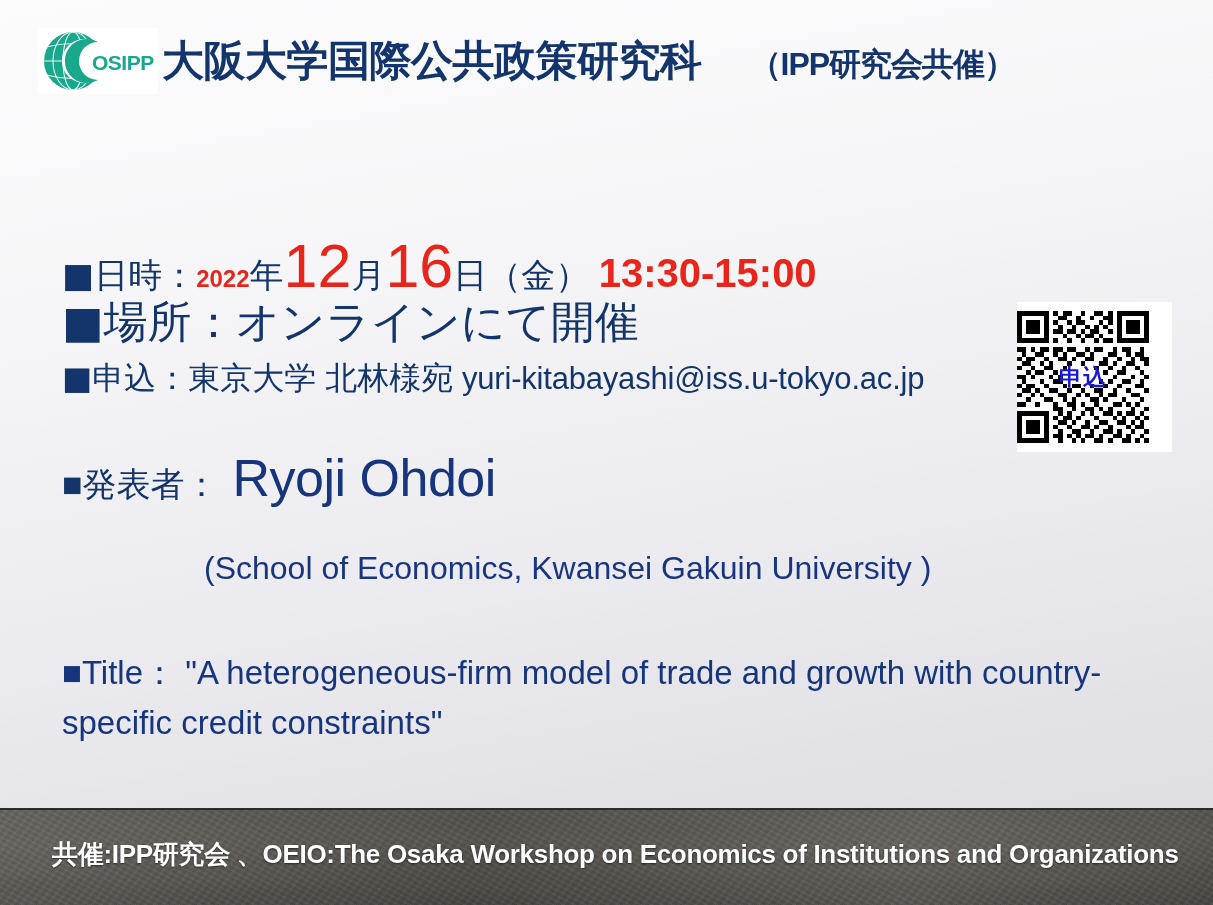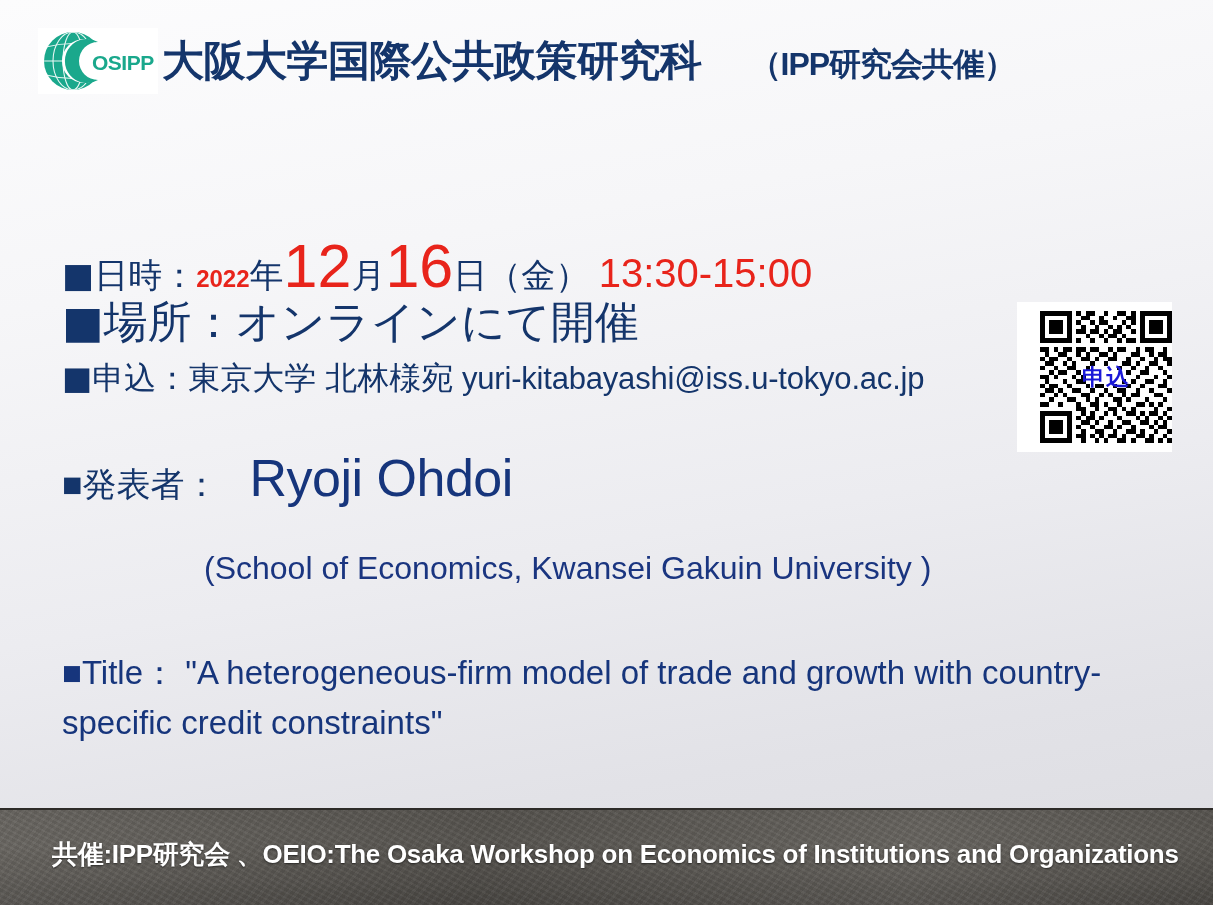--- a/index.html
+++ b/index.html
@@ -73,37 +73,37 @@
     line-height: 1;
   }
   .sq {
     color: #14356b;
     font-family: "DejaVu Sans", sans-serif;
   }
   #line-datetime { top: 236px; font-size: 34px; }
   #line-datetime .red { color: #e8241b; }
   #line-datetime .big { font-size: 61px; font-weight: normal; text-align: right; }
   #line-datetime .mid { font-size: 24px; font-weight: bold; }
-  #line-datetime .time { font-size: 40px; font-weight: normal; color:#e8241b; }
+  #line-datetime .time { font-size: 40px; font-weight: bold; color:#e8241b; }
 
   #line-place { top: 300px; font-size: 44px; }
   #line-apply { top: 362px; font-size: 32px; }
   #line-apply .mail { font-size: 31px; letter-spacing: -0.2px; }
 
   
   #qr-wrap {
     position: absolute;
     left: 1017px;
     top: 302px;
     width: 155px;
     height: 150px;
     background: #ffffff;
     display: flex;
     align-items: center;
-    justify-content: flex-end;
+    justify-content: flex-start;
   }
   #qr-inner { position: relative; width: 132px; height: 132px; }
   #qr-label {
     position: absolute;
     left: 0; right: 0;
     top: 50%;
     transform: translateY(-50%);
     text-align: center;
     font-size: 23px;
     font-weight: bold;
@@ -112,21 +112,20 @@
   }
 
   
   #speaker-row {
     position: absolute;
     left: 62px;
     top: 448px;
     display: flex;
     align-items: baseline;
     white-space: nowrap;
-    gap: 17px;
   }
   #speaker-label { font-size: 34px; color: #14356b; }
   #speaker-name {
     font-size: 52px;
     font-weight: normal;
     color: #16357c;
     margin-left: 14px;
     letter-spacing: -0.5px;
   }
   #affiliation {

